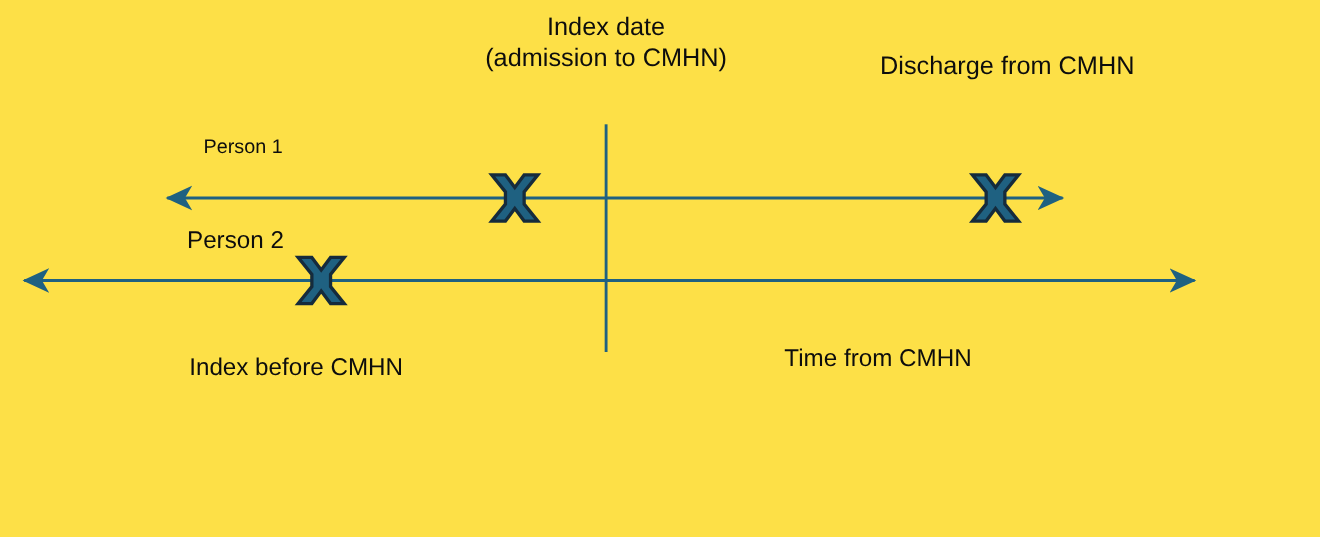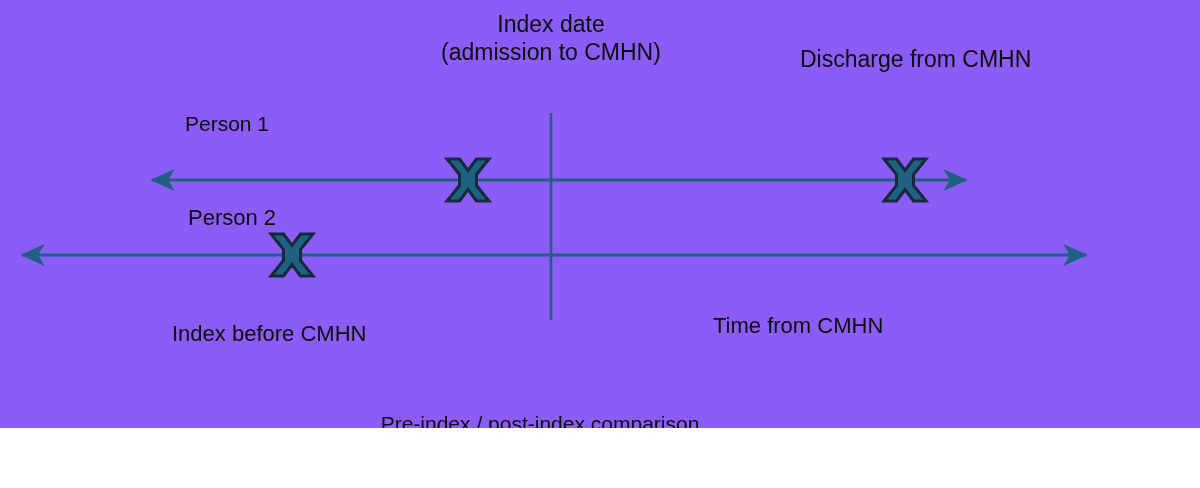--- a/index.html
+++ b/index.html
@@ -8,22 +8,22 @@
     background: #ffffff;
   }
   body {
     font-family: "Liberation Sans", sans-serif;
     color: #0d0d0d;
     -webkit-font-smoothing: antialiased;
   }
   #canvas {
     position: relative;
     width: 1200px;
-    height: 428px;
-    background: #8b5cf6;
+    height: 488px;
+    background: #fde047;
     overflow: hidden;
   }
   .lbl {
     position: absolute;
     white-space: pre;
     line-height: 1.22;
     color: #0d0d0d;
     font-weight: 400;
   }
   .lbl-center { text-align: center; }
@@ -36,25 +36,25 @@
     font-size: 23px;
   }
   #discharge-label {
     left: 800px;
     top: 45px;
     width: 396px;
     font-size: 23px;
   }
   #person1-label {
     left: 185px;
-    top: 111px;
-    font-size: 21px;
+    top: 123px;
+    font-size: 18px;
   }
   #person2-label {
-    left: 188px;
+    left: 170px;
     top: 205px;
     font-size: 22px;
   }
   #time-before-label {
     left: 172px;
     top: 321px;
     font-size: 22px;
   }
   #time-with-label {
     left: 713px;
@@ -124,16 +124,14 @@
   <div class="lbl" id="discharge-label">Discharge from CMHN</div>
 
   <div class="lbl lbl-left" id="person1-label">Person 1</div>
 
   <div class="lbl lbl-left" id="person2-label">Person 2</div>
 
   <div class="lbl lbl-left" id="time-before-label">Index before CMHN</div>
 
   <div class="lbl lbl-left" id="time-with-label">Time from CMHN</div>
 
-  <div class="lbl lbl-center" id="caption-label">Pre-index / post-index comparison
-of psychiatric hospitalisations</div>
 
 </div>
 
 </body></html>

